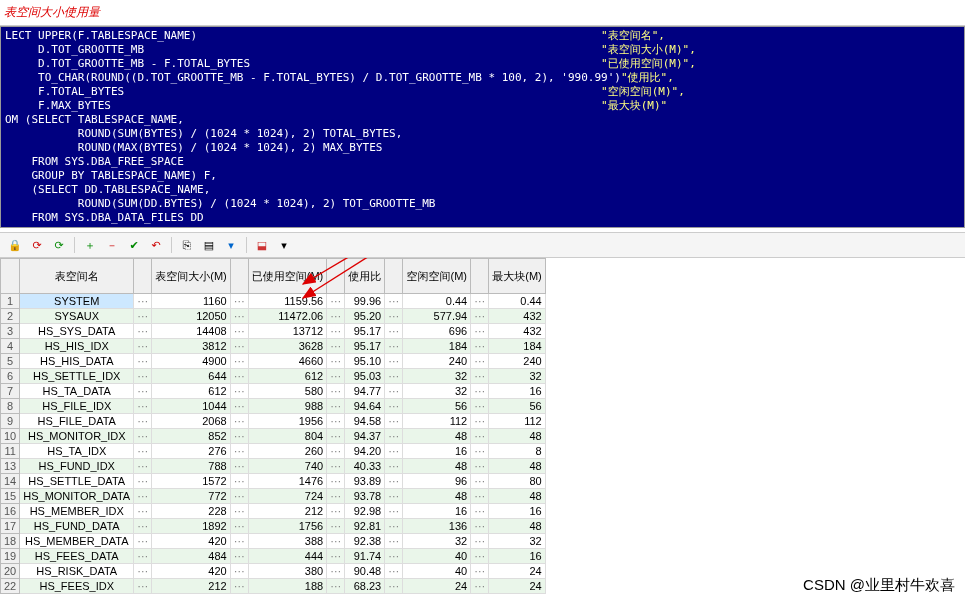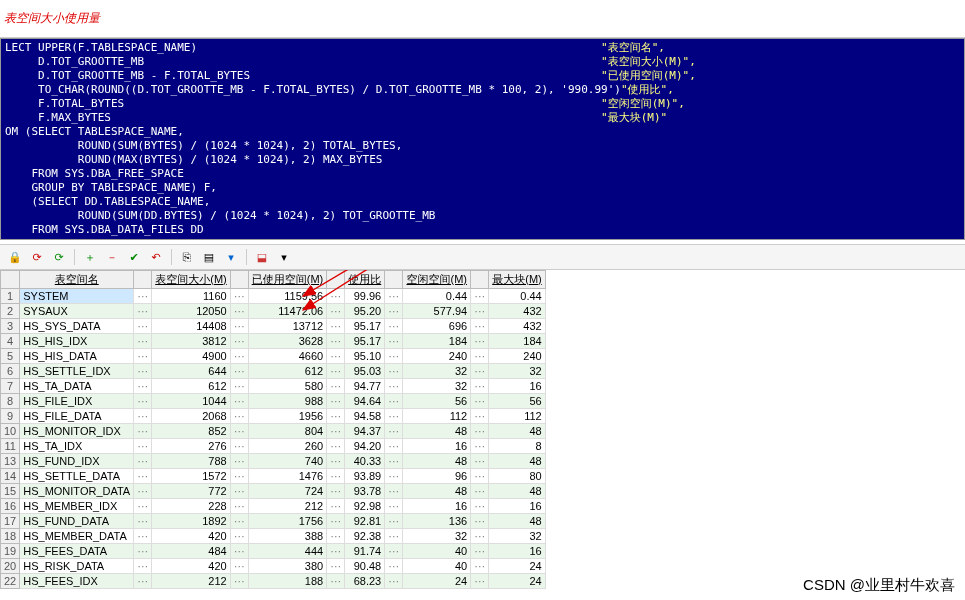--- a/index.html
+++ b/index.html
@@ -1,30 +1,30 @@
 <!DOCTYPE html>
 <html><head>
 <meta charset="utf-8">
 <style>
 * { margin: 0; padding: 0; box-sizing: border-box; }
 body { font-family: "Microsoft YaHei", Arial, sans-serif; font-size: 11px; background: #fff; width: 965px; }
-.title-bar { color: #d00; font-style: italic; font-size: 12px; padding: 10px 4px; border-bottom: 1px solid #ccc; }
+.title-bar { color: #d00; font-style: italic; font-size: 12px; padding: 4px 4px; border-bottom: 1px solid #ccc; }
 .sql-pane { background: #000080; color: #fff; font-family: Consolas, monospace; font-size: 11px; padding: 2px 4px; line-height: 14px; white-space: pre; overflow: hidden; border: 1px solid #999; }
 .sql-pane .str { color: #ffff80; }
 .toolbar { display: flex; align-items: center; gap: 4px; padding: 3px 6px; border-top: 1px solid #ccc; border-bottom: 1px solid #ccc; background: #f5f5f5; margin-top: 4px; }
 .tb-btn { width: 18px; height: 18px; display: flex; align-items: center; justify-content: center; cursor: pointer; border-radius: 2px; }
 .tb-sep { width: 1px; height: 16px; background: #ccc; margin: 0 2px; }
 .grid-wrap { position: relative; }
 .grid { border-collapse: collapse; font-size: 11px; table-layout: fixed; }
-.grid th { background: #f0f0f0; border: 1px solid #bbb; padding: 1px 3px; font-weight: normal; text-align: center; height: 18px; overflow: hidden; white-space: nowrap; text-decoration: underline; }
+.grid th { background: #f0f0f0; border: 1px solid #bbb; padding: 1px 3px; font-weight: normal; text-align: center; height: 35px; overflow: hidden; white-space: nowrap; }
 .grid td { border: 1px solid #ddd; padding: 1px 3px; height: 12px; line-height: 12px; overflow: hidden; white-space: nowrap; }
 .grid tbody tr td.rownum { background: #f0f0f0; border: 1px solid #bbb; text-align: center; color: #555; }
 .grid tbody tr:nth-child(even) td.cell { background: #eaf6ea; }
 .grid tbody tr:nth-child(odd) td.cell { background: #fff; }
-.grid td.name { text-align: left; }
+.grid td.name { text-align: center; }
 .grid td.dots { text-align: center; color: #888; }
 .grid td.num { text-align: right; }
 .selected-cell { background: #cde8ff !important; }
 .arrow-svg { position: absolute; top: 0; left: 0; pointer-events: none; }
 .watermark { position: fixed; right: 10px; bottom: 5px; color: #000000; font-size: 15px; }
 </style>
 </head>
 <body>
 
 <div class="title-bar">表空间大小使用量</div>

